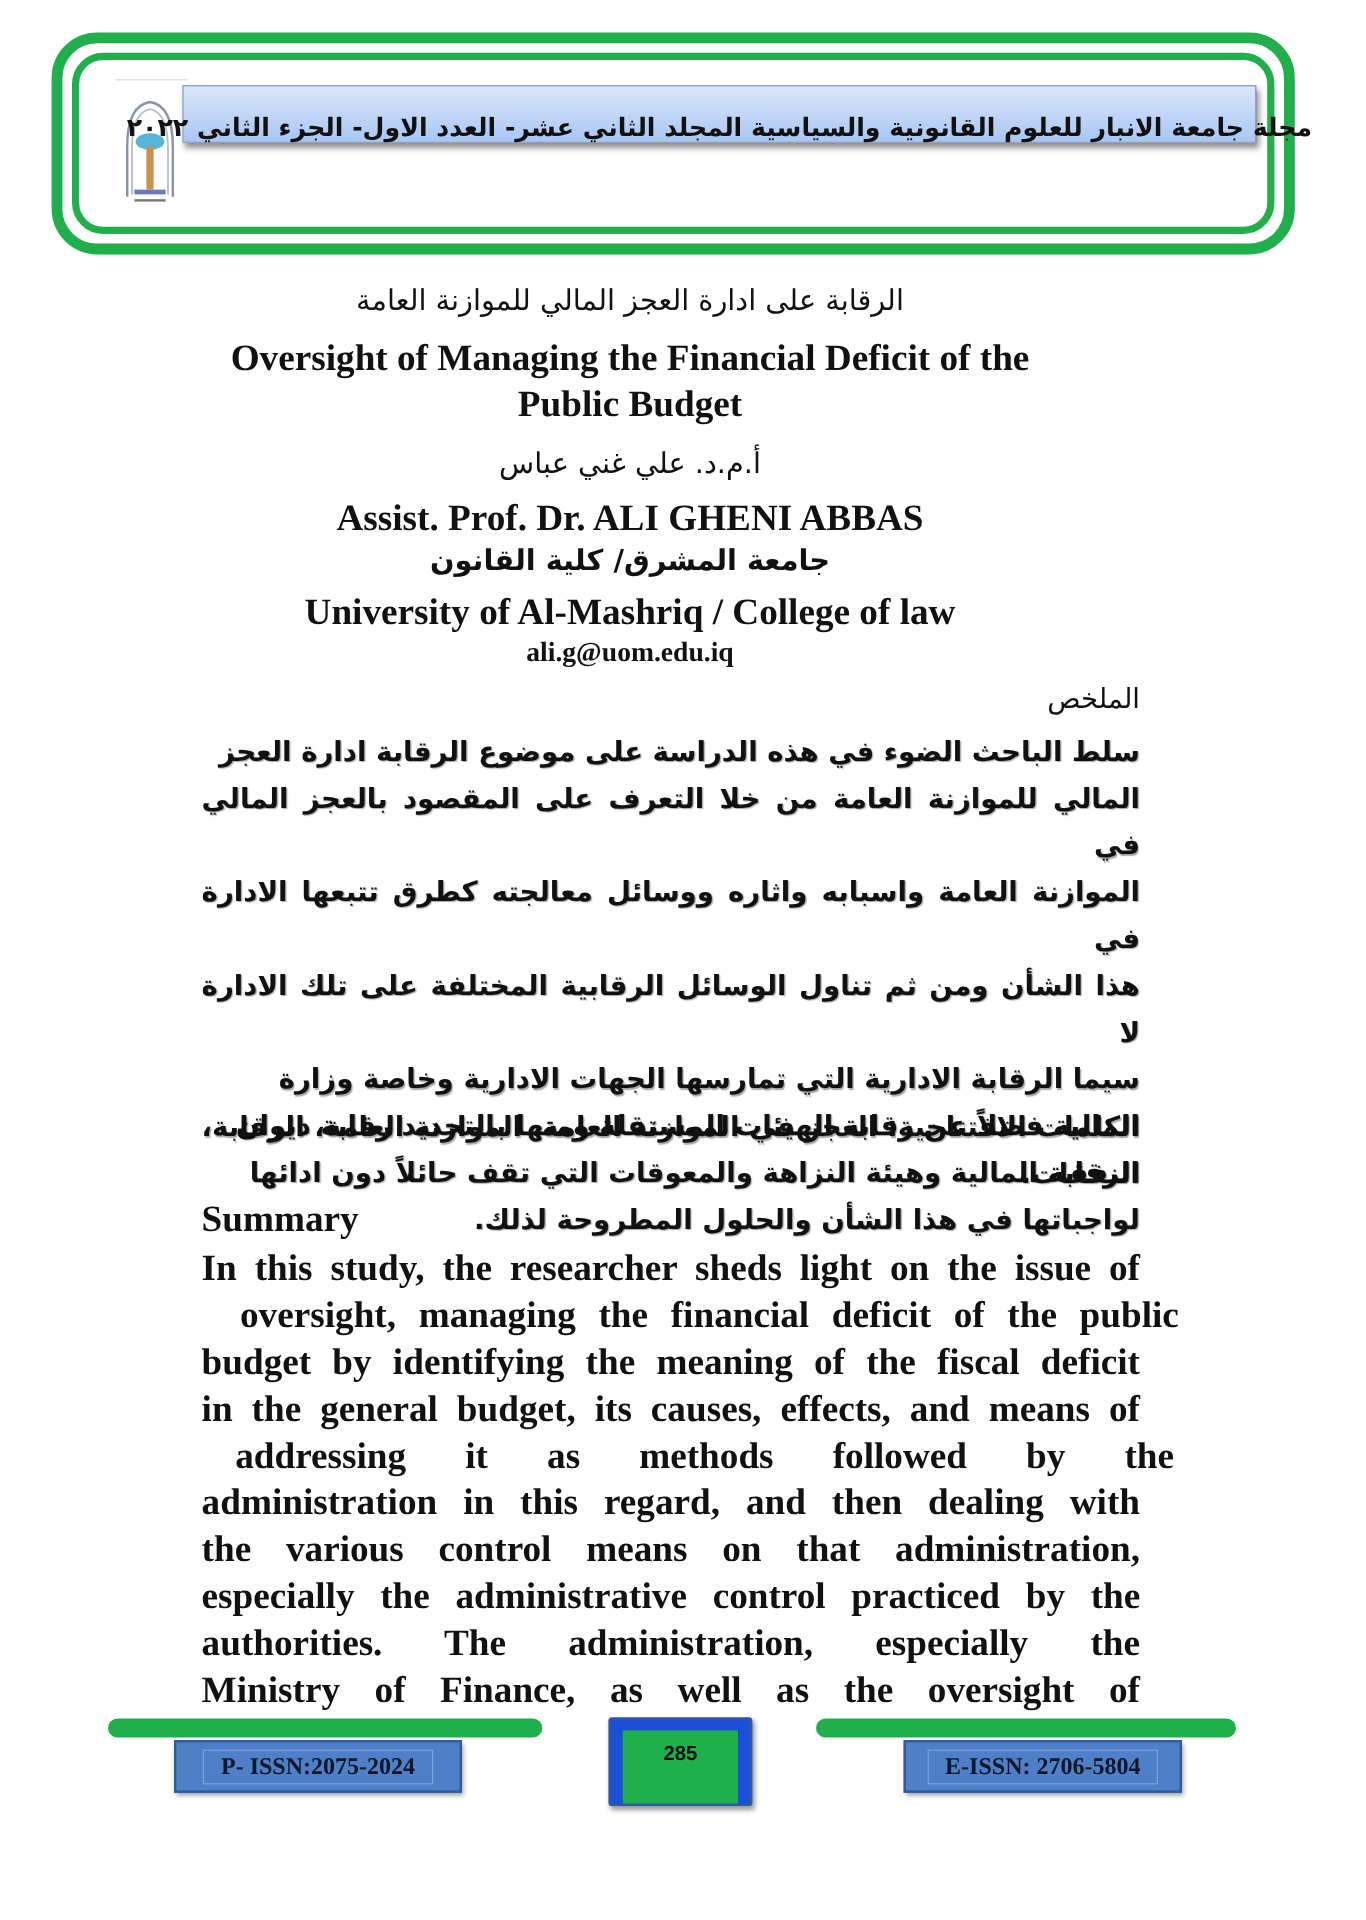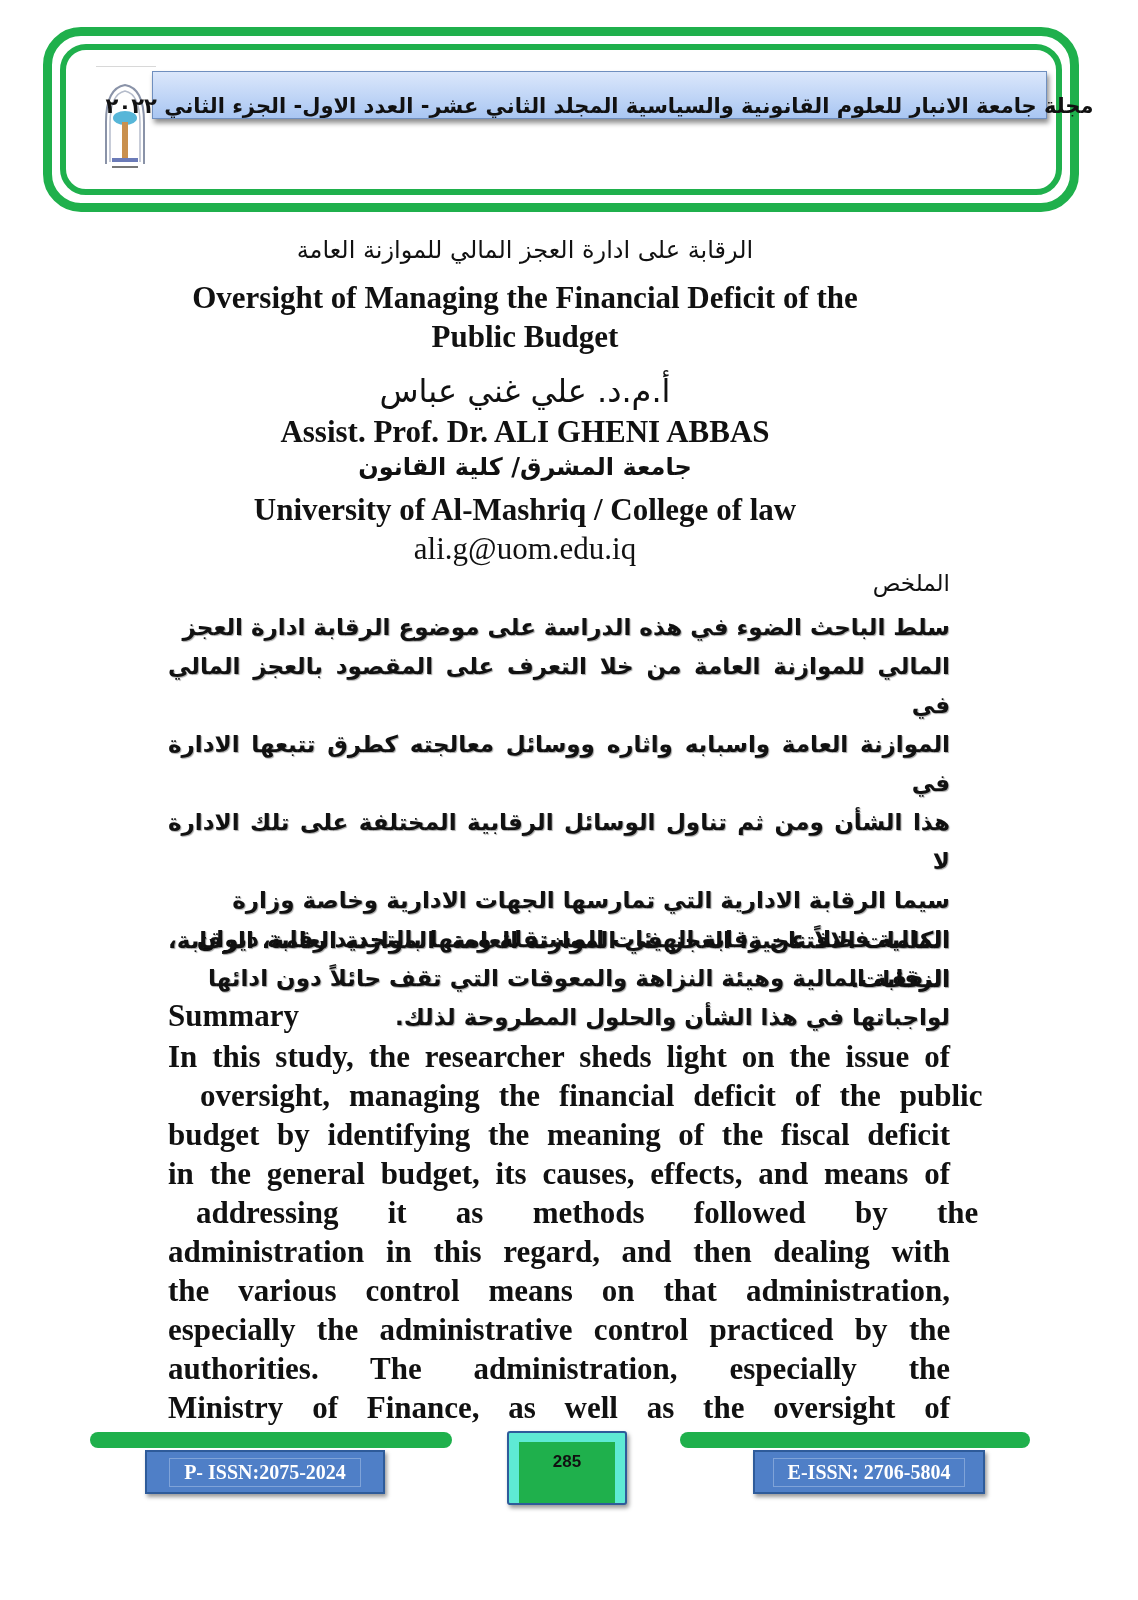--- a/index.html
+++ b/index.html
@@ -12,49 +12,49 @@
   .logo { position:absolute; left:100px; top:82px; width:50px; height:90px; }
   .banner { position:absolute; left:152px; top:71px; width:895px; height:48px; box-sizing:border-box; border:1px solid #6f8fbf;
             background:linear-gradient(#dbe7fb, #a9c6f2); box-shadow:2px 4px 5px rgba(0,0,0,0.45);
             display:flex; align-items:flex-end; justify-content:center; }
   .banner-text { font-family:"DejaVu Sans", sans-serif; font-weight:bold; font-size:21px; color:#111; direction:rtl; white-space:nowrap; letter-spacing:-0.3px; }
 
   
   .center { position:absolute; left:0; width:1050px; text-align:center; }
   .ar-title { top:236px; font-family:"DejaVu Sans", sans-serif; font-size:24px; direction:rtl; }
   .en-title { top:278px; font-weight:bold; font-size:31px; line-height:39px; }
-  .ar-author { top:372px; font-family:"DejaVu Sans", sans-serif; font-size:32px; direction:rtl; }
+  .ar-author { top:372px; font-family:"DejaVu Sans", sans-serif; font-size:24px; direction:rtl; }
   .en-author { top:414px; font-weight:bold; font-size:31px; }
   .ar-affil { top:453px; font-family:"DejaVu Sans", sans-serif; font-size:24px; direction:rtl; font-weight:bold; }
   .en-affil { top:492px; font-weight:bold; font-size:31px; }
-  .email { top:531px; font-weight:normal; font-size:31px; }
+  .email { top:531px; font-weight:bold; font-size:23px; }
 
   
   .ar-block { position:absolute; left:168px; width:782px; direction:rtl; font-family:"DejaVu Sans", sans-serif; font-weight:bold; font-size:23px; color:#111; text-shadow:1px 1px 1px rgba(0,0,0,0.35); }
   .ar-heading { top:570px; font-weight:normal; text-shadow:none; }
   .ar-para { top:608px; line-height:39px; text-align:justify; text-align-last:right; }
   .ar-para p { margin:0; text-align:justify; }
   .ar-keywords { top:921px; line-height:39px; text-align:justify; }
 
   
   .en-block { position:absolute; left:168px; width:782px; font-weight:bold; font-size:31px; color:#111; }
   .en-heading { top:998px; }
   .en-para { top:1037px; line-height:39px; text-align:justify; }
   .en-line { display:block; text-align:justify; text-align-last:justify; white-space:nowrap; height:39px; }
 
   
   .bar { position:absolute; height:16px; background:#1fb04c; border-radius:8px; }
   .bar-left { left:90px; top:1432px; width:362px; }
   .bar-right { left:680px; top:1432px; width:350px; }
   .issn { position:absolute; top:1450px; height:44px; box-sizing:border-box; background:#4f7fc7; border:2px solid #2e5b9a; box-shadow:2px 3px 4px rgba(0,0,0,0.4);
           display:flex; align-items:center; justify-content:center; }
-  .issn-inner { border:1px solid #7fa3d8; padding:2px 14px; font-weight:bold; font-size:20px; color:#ffffff; font-family:"Liberation Serif", serif; }
+  .issn-inner { border:1px solid #7fa3d8; padding:2px 14px; font-weight:bold; font-size:20px; color:#0f172a; font-family:"Liberation Serif", serif; }
   .issn-left { left:145px; width:240px; }
   .issn-right { left:753px; width:232px; }
-  .pagebox { position:absolute; left:507px; top:1431px; width:120px; height:74px; box-sizing:border-box; background:#5eead4; border:2px solid #2e5b9a; border-radius:3px; box-shadow:2px 3px 4px rgba(0,0,0,0.4); }
+  .pagebox { position:absolute; left:507px; top:1431px; width:120px; height:74px; box-sizing:border-box; background:#1d4ed8; border:2px solid #2e5b9a; border-radius:3px; box-shadow:2px 3px 4px rgba(0,0,0,0.4); }
   .pagebox-inner { position:absolute; left:10px; top:9px; right:10px; bottom:0; background:#1fb04c; text-align:center; font-family:"Liberation Sans", sans-serif; font-weight:bold; font-size:17px; padding-top:10px; box-sizing:border-box; }
 </style>
 </head>
 <body>
 
 <div class="frame-outer"></div>
 <div class="frame-inner"></div>
 <div class="logo-line"></div>
 <svg class="logo" viewBox="0 0 50 90">
   <path d="M6 82 L6 40 Q6 6 25 3 Q44 6 44 40 L44 82" fill="none" stroke="#8a93a8" stroke-width="2"></path>

